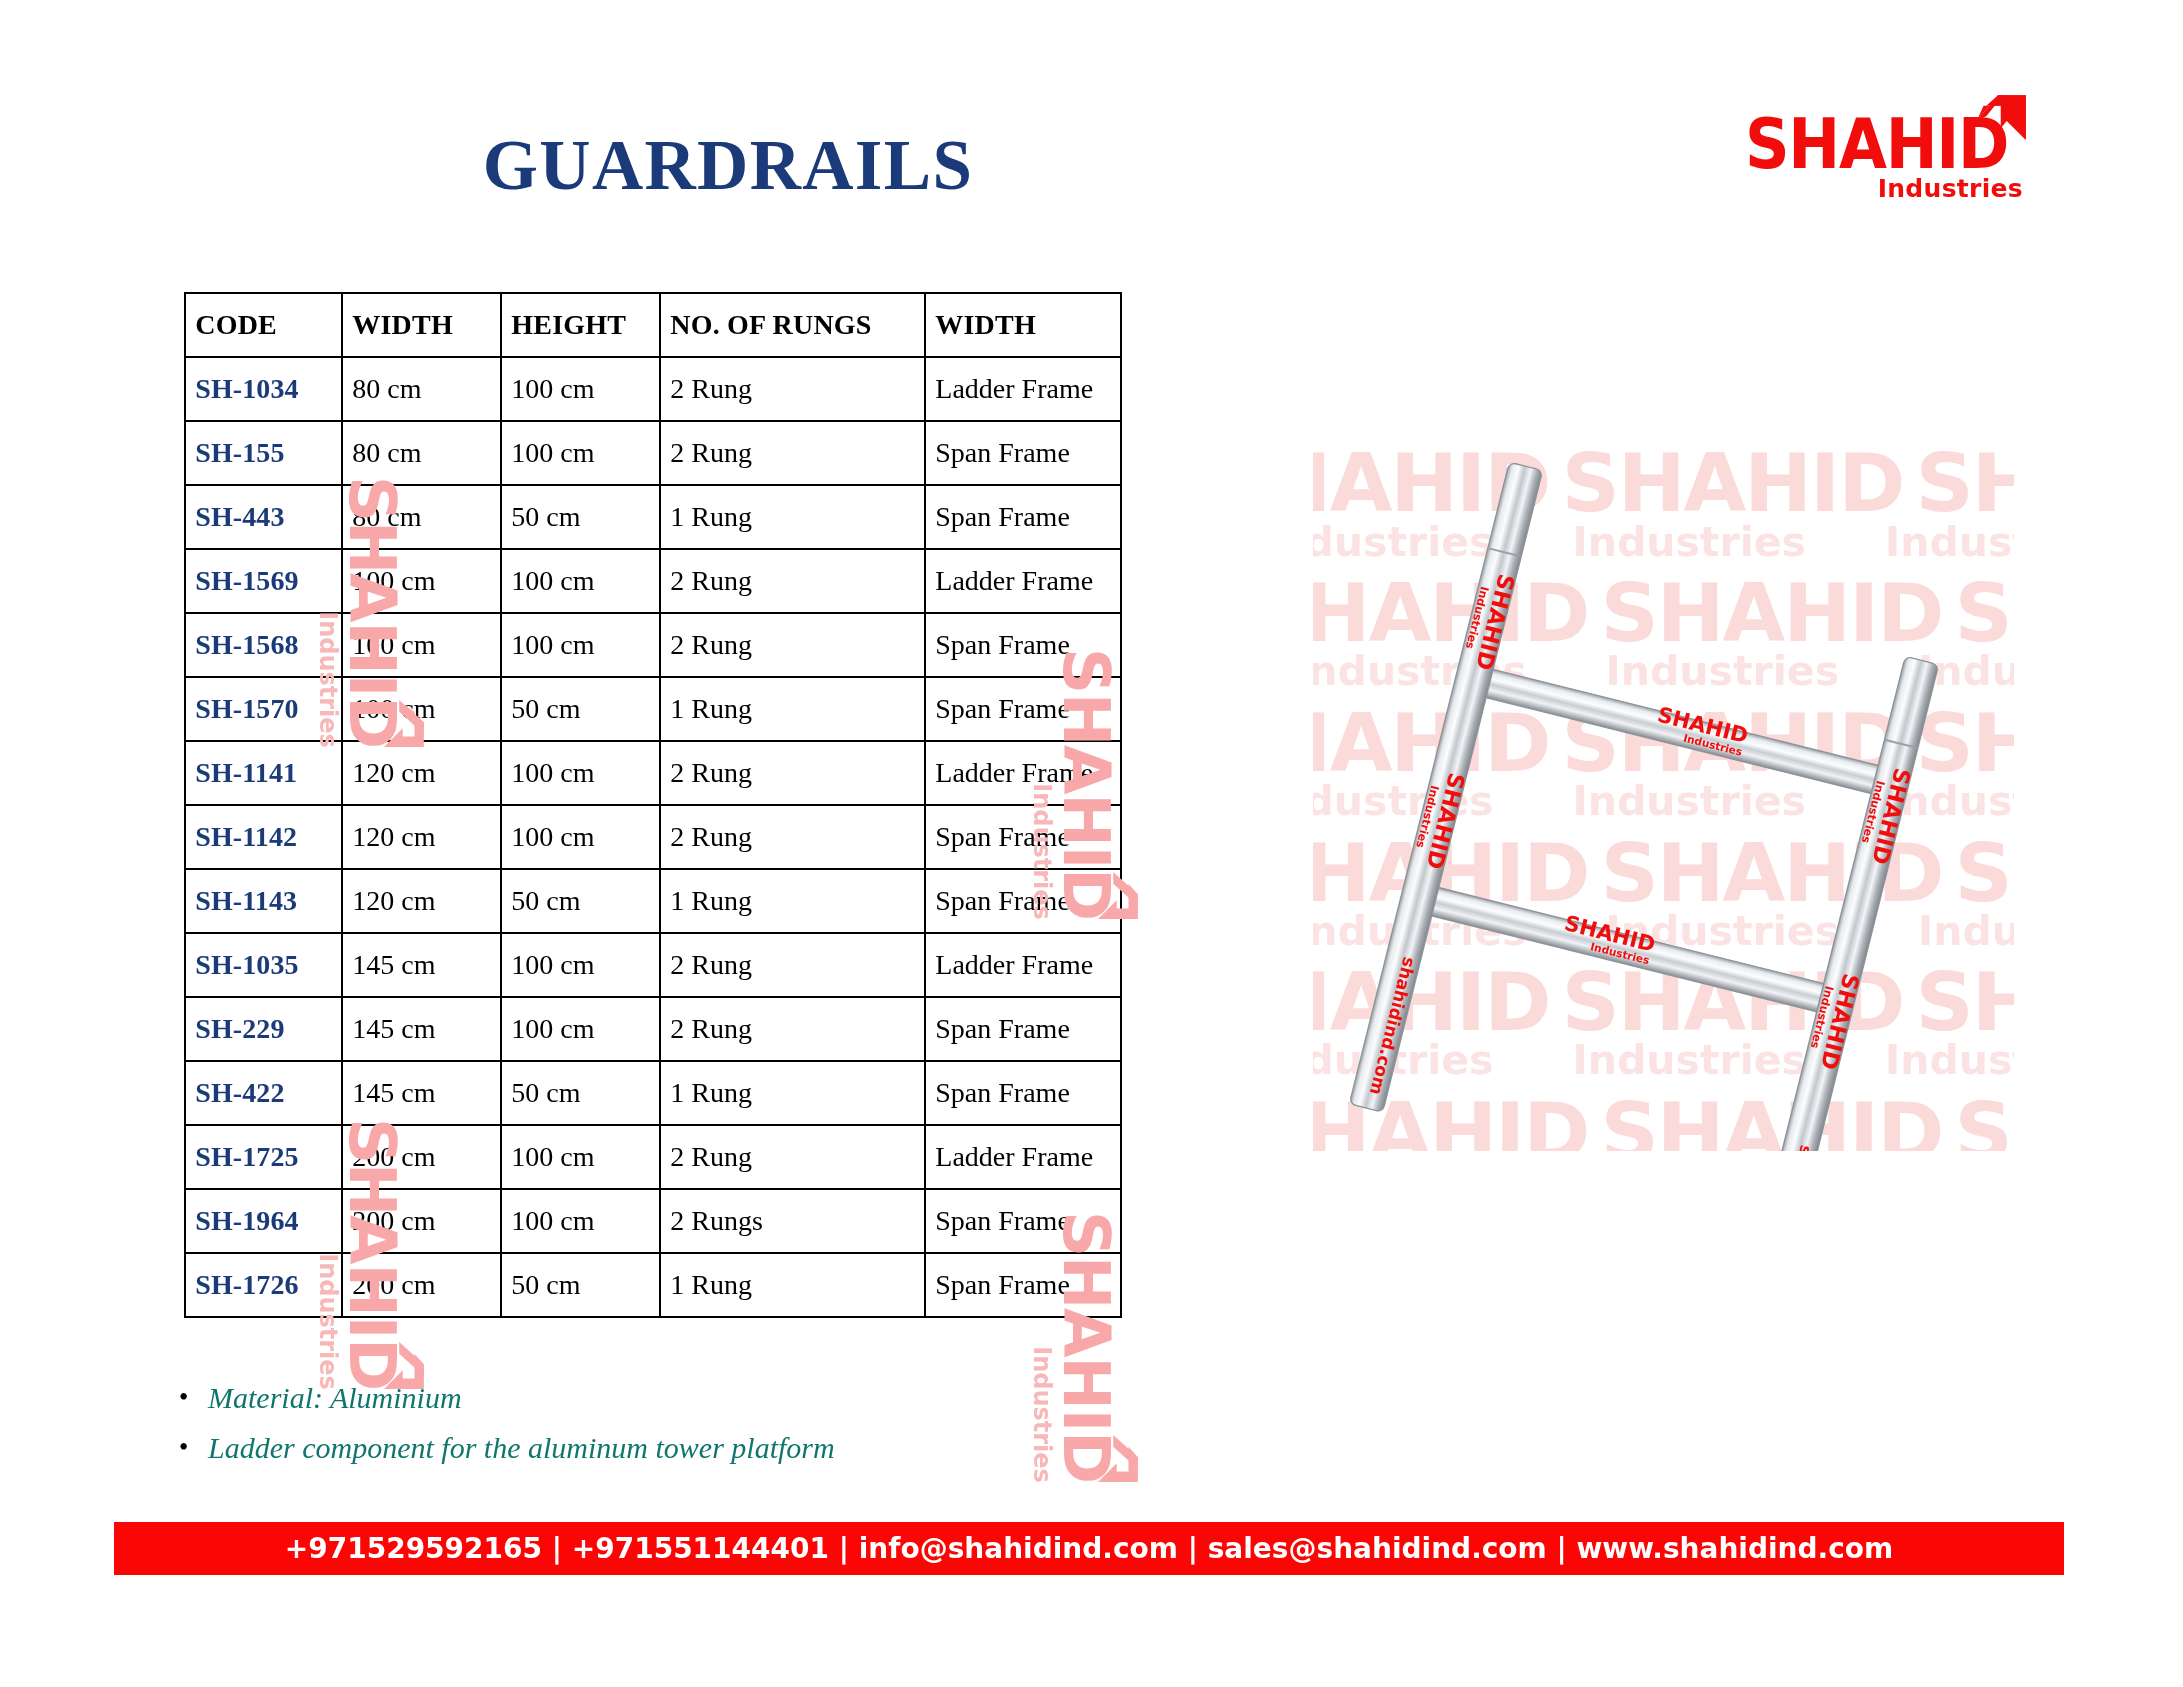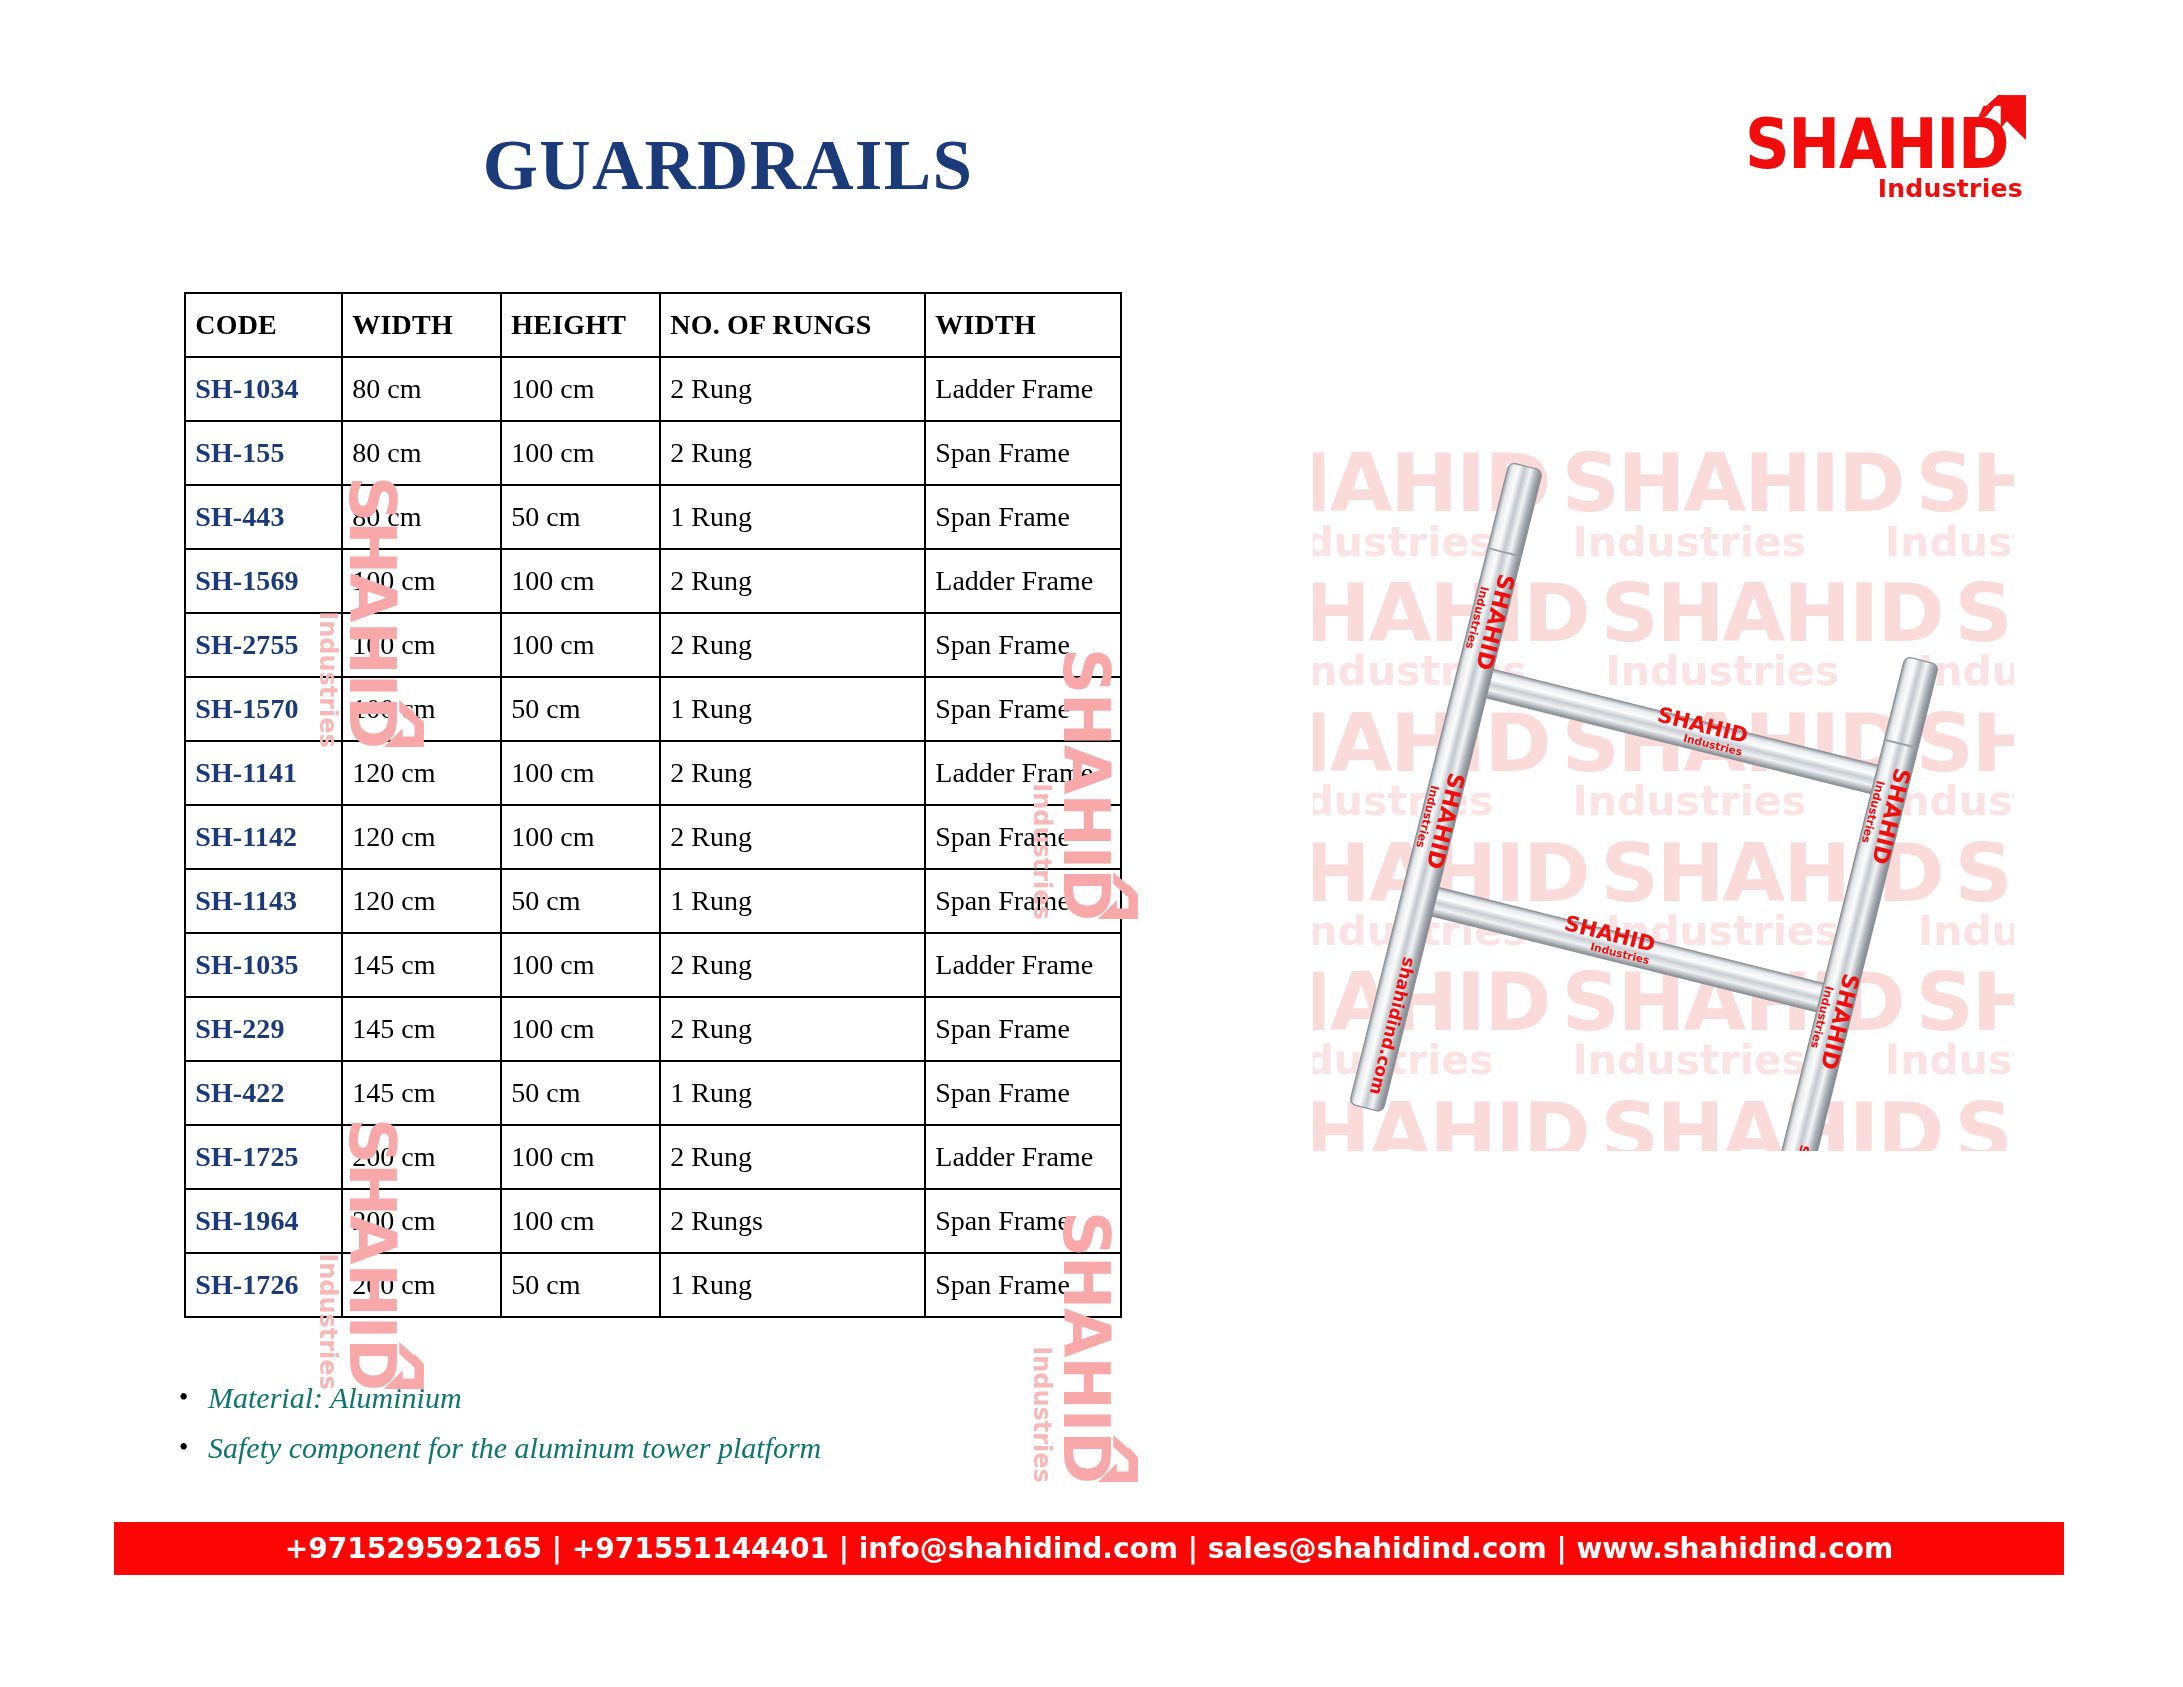--- a/index.html
+++ b/index.html
@@ -300,21 +300,21 @@
             <td>Span Frame</td>
           </tr>
           <tr>
             <td class="code">SH-1569</td>
             <td>100 cm</td>
             <td>100 cm</td>
             <td>2 Rung</td>
             <td>Ladder Frame</td>
           </tr>
           <tr>
-            <td class="code">SH-2755</td>
+            <td class="code">SH-1568</td>
             <td>100 cm</td>
             <td>100 cm</td>
             <td>2 Rung</td>
             <td>Span Frame</td>
           </tr>
           <tr>
             <td class="code">SH-1570</td>
             <td>100 cm</td>
             <td>50 cm</td>
             <td>1 Rung</td>
@@ -426,21 +426,21 @@
     </div>
   </div>
 
   <div class="bullets">
     <div class="blt">
       <span class="dot">•</span>
       <span class="txt">Material: Aluminium</span>
     </div>
     <div class="blt">
       <span class="dot">•</span>
-      <span class="txt">Safety component for the aluminum tower platform</span>
+      <span class="txt">Ladder component for the aluminum tower platform</span>
     </div>
   </div>
 
   <div class="footer">
     <div class="footer-txt">+971529592165 | +971551144401 | info@shahidind.com | sales@shahidind.com | www.shahidind.com</div>
   </div>
 
 </div>
 
 

